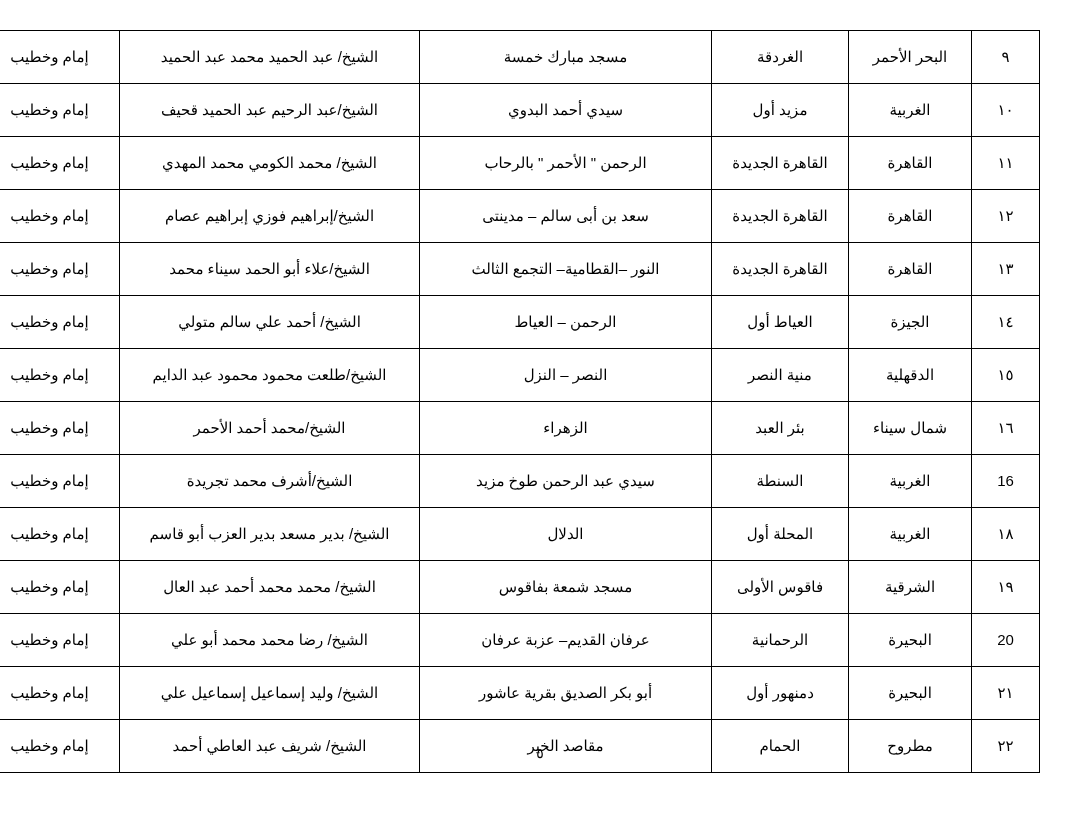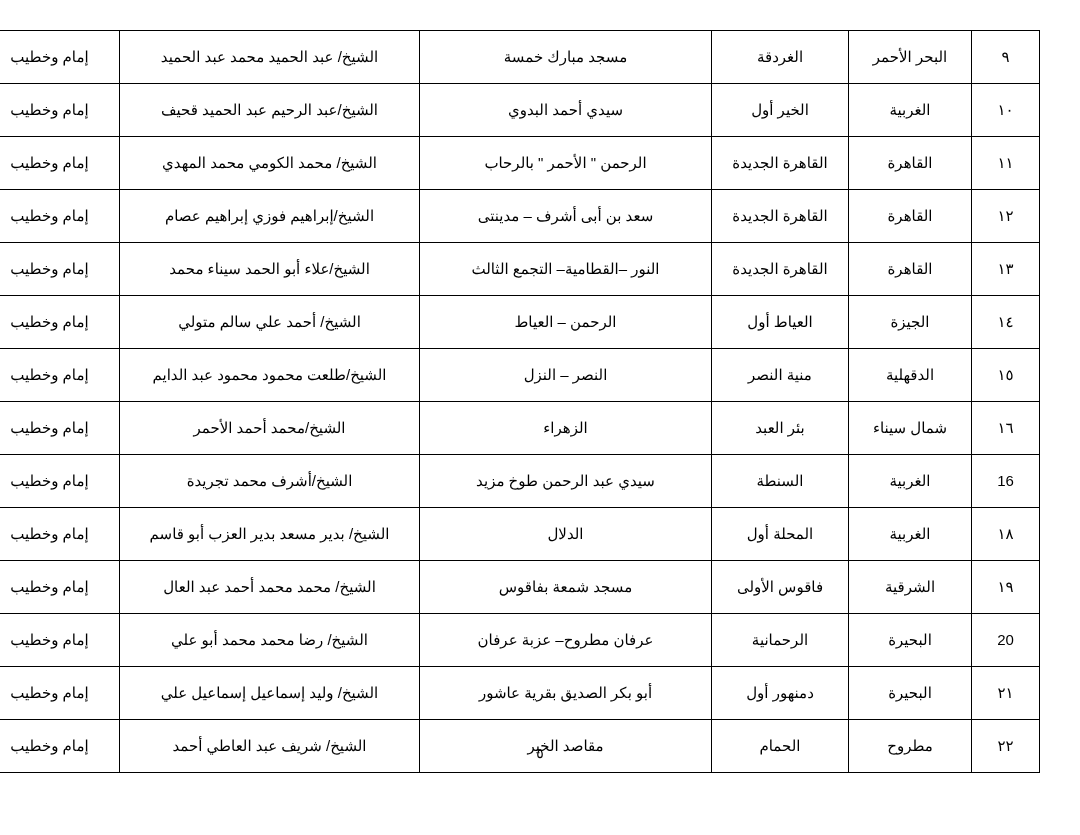--- a/index.html
+++ b/index.html
@@ -94,40 +94,40 @@
           <td class="cell-gov">البحر الأحمر</td>
           <td class="cell-city">الغردقة</td>
           <td class="cell-mosque">مسجد مبارك خمسة</td>
           <td class="cell-name">الشيخ/ عبد الحميد محمد عبد الحميد</td>
           <td class="cell-role">إمام وخطيب</td>
           <td class="cell-amount">١٠٠٠ جنيه</td>
         </tr>
         <tr>
           <td class="cell-index">١٠</td>
           <td class="cell-gov">الغربية</td>
-          <td class="cell-city">الخير أول</td>
+          <td class="cell-city">مزيد أول</td>
           <td class="cell-mosque">سيدي أحمد البدوي</td>
           <td class="cell-name">الشيخ/عبد الرحيم عبد الحميد قحيف</td>
           <td class="cell-role">إمام وخطيب</td>
           <td class="cell-amount">١٠٠٠ جنيه</td>
         </tr>
         <tr>
           <td class="cell-index">١١</td>
           <td class="cell-gov">القاهرة</td>
           <td class="cell-city">القاهرة الجديدة</td>
           <td class="cell-mosque">الرحمن " الأحمر " بالرحاب</td>
           <td class="cell-name">الشيخ/ محمد الكومي محمد المهدي</td>
           <td class="cell-role">إمام وخطيب</td>
           <td class="cell-amount">١٠٠٠ جنيه</td>
         </tr>
         <tr>
           <td class="cell-index">١٢</td>
           <td class="cell-gov">القاهرة</td>
           <td class="cell-city">القاهرة الجديدة</td>
-          <td class="cell-mosque">سعد بن أبى أشرف – مدينتى</td>
+          <td class="cell-mosque">سعد بن أبى سالم – مدينتى</td>
           <td class="cell-name">الشيخ/إبراهيم فوزي إبراهيم عصام</td>
           <td class="cell-role">إمام وخطيب</td>
           <td class="cell-amount">١٠٠٠ جنيه</td>
         </tr>
         <tr>
           <td class="cell-index">١٣</td>
           <td class="cell-gov">القاهرة</td>
           <td class="cell-city">القاهرة الجديدة</td>
           <td class="cell-mosque">النور –القطامية– التجمع الثالث</td>
           <td class="cell-name">الشيخ/علاء أبو الحمد سيناء محمد</td>
@@ -185,21 +185,21 @@
           <td class="cell-city">فاقوس الأولى</td>
           <td class="cell-mosque">مسجد شمعة بفاقوس</td>
           <td class="cell-name">الشيخ/ محمد محمد أحمد عبد العال</td>
           <td class="cell-role">إمام وخطيب</td>
           <td class="cell-amount">١٠٠٠ جنيه</td>
         </tr>
         <tr>
           <td class="cell-index">20</td>
           <td class="cell-gov">البحيرة</td>
           <td class="cell-city">الرحمانية</td>
-          <td class="cell-mosque">عرفان مطروح– عزبة عرفان</td>
+          <td class="cell-mosque">عرفان القديم– عزبة عرفان</td>
           <td class="cell-name">الشيخ/ رضا محمد محمد أبو علي</td>
           <td class="cell-role">إمام وخطيب</td>
           <td class="cell-amount">١٠٠٠ جنيه</td>
         </tr>
         <tr>
           <td class="cell-index">٢١</td>
           <td class="cell-gov">البحيرة</td>
           <td class="cell-city">دمنهور أول</td>
           <td class="cell-mosque">أبو بكر الصديق بقرية عاشور</td>
           <td class="cell-name">الشيخ/ وليد إسماعيل إسماعيل علي</td>

